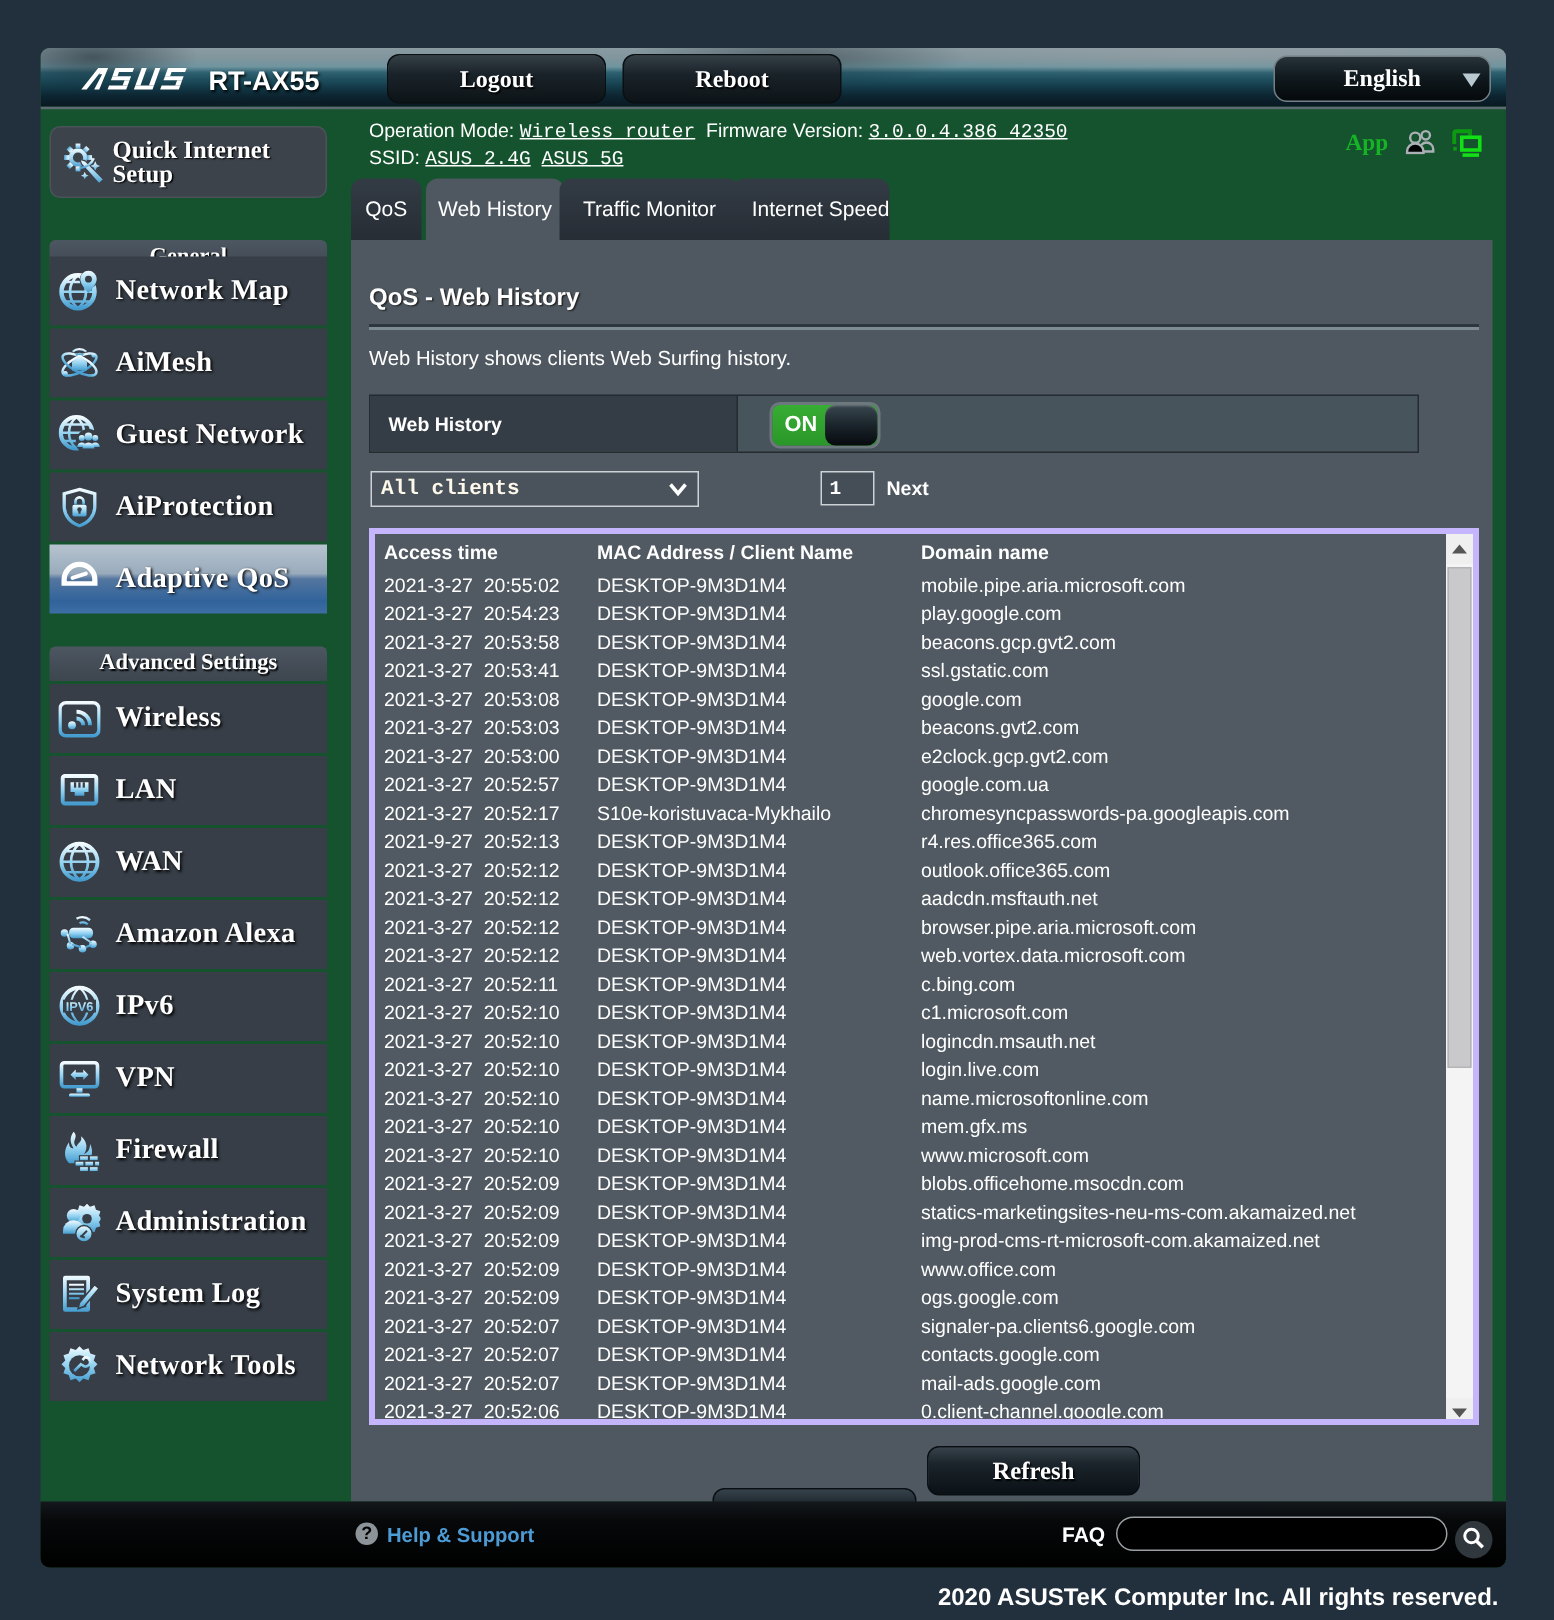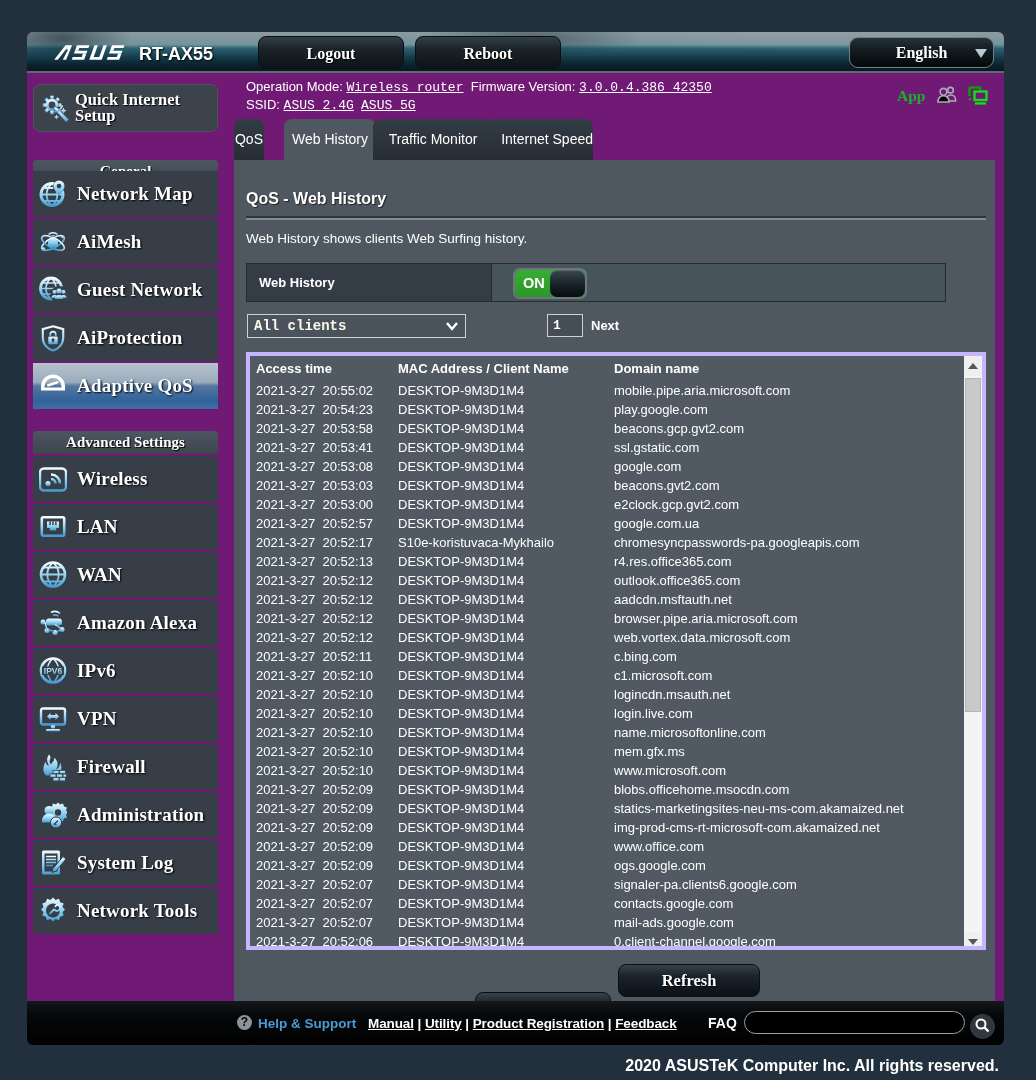--- a/index.html
+++ b/index.html
@@ -1,17 +1,17 @@
 <!DOCTYPE html>
 <html><head>
 <meta charset="utf-8">
 <style>
 * { margin:0; padding:0; box-sizing:border-box; }
 html,body { width:1036px; height:1080px; background:#22303d; font-family:"Liberation Sans", sans-serif; overflow:hidden; position:relative; }
-#wrap { position:absolute; left:27px; top:32px; width:977px; height:1013px; background:#701a75; border-radius:6px; }
+#wrap { position:absolute; left:27px; top:32px; width:977px; height:1013px; background:#14532d; border-radius:6px; }
 
 #banner { position:absolute; left:0; top:0; width:977px; height:41px; border-radius:6px 6px 0 0;
   background:
     radial-gradient(100px 34px at 35px 6px, rgba(8,20,30,0.5), rgba(0,0,0,0) 70%),
     radial-gradient(150px 26px at 505px 6px, rgba(15,25,30,0.40), rgba(0,0,0,0) 75%),
     radial-gradient(440px 34px at 660px 66px, rgba(0,0,0,0.70), rgba(0,0,0,0) 80%),
     radial-gradient(170px 30px at 150px 58px, rgba(64,128,148,0.30), rgba(0,0,0,0) 75%),
     radial-gradient(300px 22px at 780px 2px, rgba(160,166,170,0.40), rgba(0,0,0,0) 75%),
     linear-gradient(180deg, #8a9ba2 0%, #81959d 18%, #6f959f 32%, #2e6171 42%, #1e4e5e 54%, #133846 68%, #0c2531 82%, #091820 100%);
   border-bottom:2px solid #5d6a72; }
@@ -430,21 +430,21 @@
             </linearGradient>
           </defs>
           <path d="M14 1 l2.5 2.5 3.5-1.2 1.2 3.5 3.5 1.2 -1.2 3.5 2.5 2.5 -2.5 2.5 1.2 3.5 -3.5 1.2 -1.2 3.5 -3.5-1.2 -2.5 2.5 -2.5-2.5 -3.5 1.2 -1.2-3.5 -3.5-1.2 1.2-3.5 -2.5-2.5 2.5-2.5 -1.2-3.5 3.5-1.2 1.2-3.5 3.5 1.2 Z" fill="url(#ge)"></path>
           <circle cx="14" cy="14" r="7" fill="#373e47"></circle>
           <path d="M10.5 17.5 l5 -5 M15.5 13 a3 3 0 1 0 2 -4.5 l-1.5 1.8" stroke="url(#ge)" stroke-width="1.8" fill="none"></path>
         </svg>
         <span class="lbl">Network Tools</span>
       </div>
     </div>
   <div id="tabs">
-    <div class="tab" style="left:0px;width:30px;">QoS</div>
+    <div class="tab" style="left:0px;width:47px;">QoS</div>
     <div class="tab active" style="left:50px;width:92px;">Web History</div>
     <div class="tab" style="left:139px;width:120px;">Traffic Monitor</div>
     <div class="tab" style="left:254px;width:105px;text-align:right;">Internet Speed</div>
   </div>
   <div id="panel">
     <div id="ptitle">QoS - Web History</div>
     <div id="pdivider"></div>
     <div id="pnote">Web History shows clients Web Surfing history.</div>
     <div id="togglerow">
       <div class="left">
@@ -509,21 +509,21 @@
             <span class="c1">2021-3-27  20:52:57</span>
             <span class="c2">DESKTOP-9M3D1M4</span>
             <span class="c3">google.com.ua</span>
           </div>
           <div class="row">
             <span class="c1">2021-3-27  20:52:17</span>
             <span class="c2">S10e-koristuvaca-Mykhailo</span>
             <span class="c3">chromesyncpasswords-pa.googleapis.com</span>
           </div>
           <div class="row">
-            <span class="c1">2021-3-27  20:52:13</span>
+            <span class="c1">2021-9-27  20:52:13</span>
             <span class="c2">DESKTOP-9M3D1M4</span>
             <span class="c3">r4.res.office365.com</span>
           </div>
           <div class="row">
             <span class="c1">2021-3-27  20:52:12</span>
             <span class="c2">DESKTOP-9M3D1M4</span>
             <span class="c3">outlook.office365.com</span>
           </div>
           <div class="row">
             <span class="c1">2021-3-27  20:52:12</span>
@@ -635,21 +635,20 @@
             <span class="tri-dn"></span>
           </div>
       </div>
     </div>
     <div class="pbtn" id="btn-clear">Clear</div>
     <div class="pbtn" id="btn-refresh">Refresh</div>
   </div>
   <div id="footer">
     <div id="helpq">?</div>
     <div id="helptxt">Help &amp; Support</div>
-    <div id="flinks"><span class="u">Manual</span> | <span class="u">Utility</span> | <span class="u">Product Registration</span> | <span class="u">Feedback</span></div>
     <div id="faq">FAQ</div>
     <div id="spill"></div>
     <div id="sglass">
       <svg width="25" height="25" viewBox="0 0 25 25">
           <circle cx="11" cy="10" r="4.5" fill="none" stroke="#fff" stroke-width="2"></circle>
           <line x1="14.5" y1="13.5" x2="18.5" y2="17.5" stroke="#fff" stroke-width="2.4"></line>
         </svg>
     </div>
   </div>
 </div>

